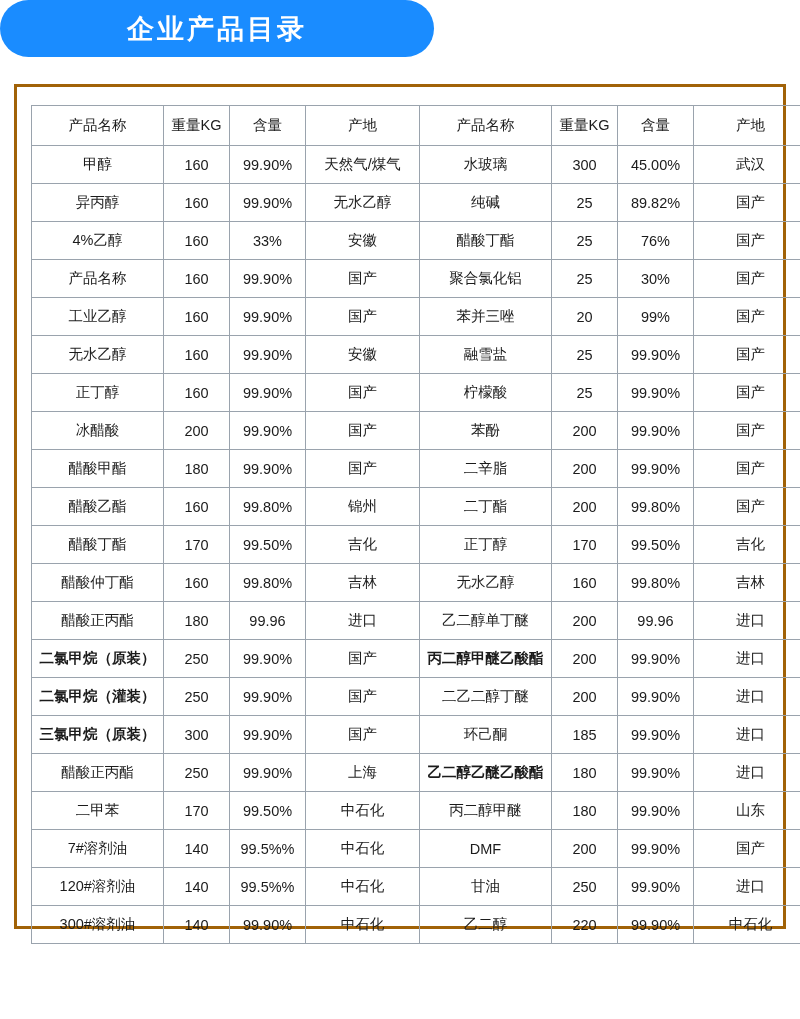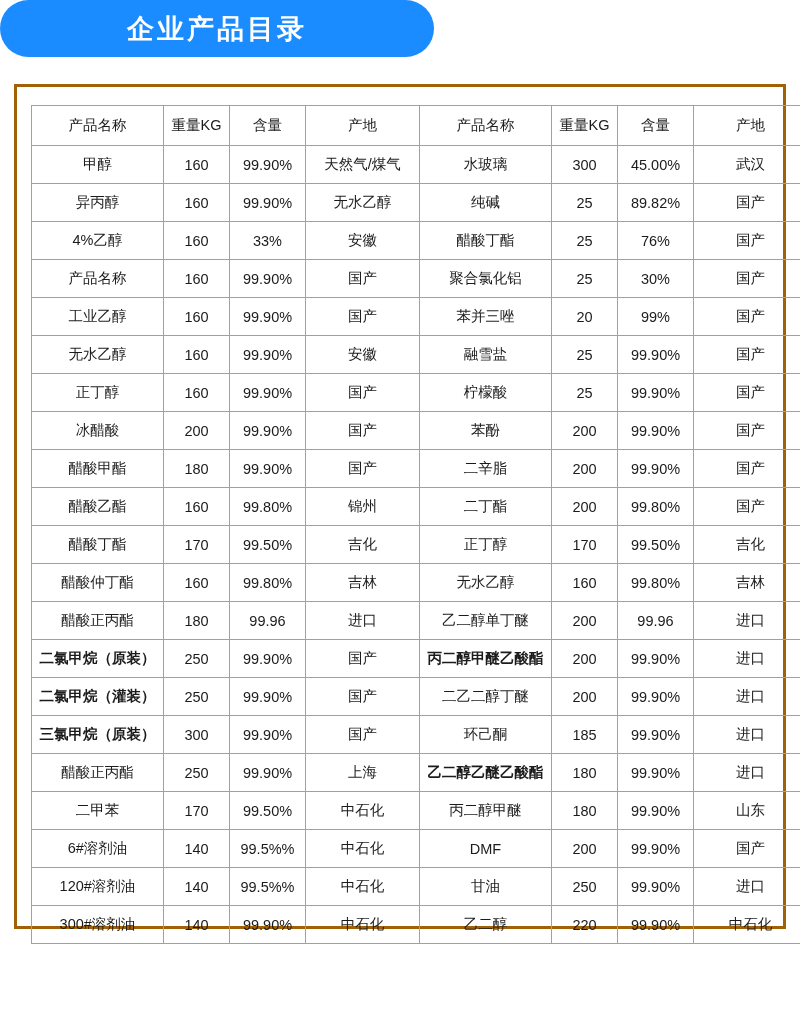--- a/index.html
+++ b/index.html
@@ -285,21 +285,21 @@
             <td class="name-cell">二甲苯</td>
             <td class="num">170</td>
             <td class="num">99.50%</td>
             <td class="name-cell">中石化</td>
             <td class="name-cell">丙二醇甲醚</td>
             <td class="num">180</td>
             <td class="num">99.90%</td>
             <td class="name-cell">山东</td>
           </tr>
           <tr>
-            <td class="name-cell">6#溶剂油</td>
+            <td class="name-cell">7#溶剂油</td>
             <td class="num">140</td>
             <td class="num">99.5%%</td>
             <td class="name-cell">中石化</td>
             <td class="name-cell">DMF</td>
             <td class="num">200</td>
             <td class="num">99.90%</td>
             <td class="name-cell">国产</td>
           </tr>
           <tr>
             <td class="name-cell">120#溶剂油</td>

